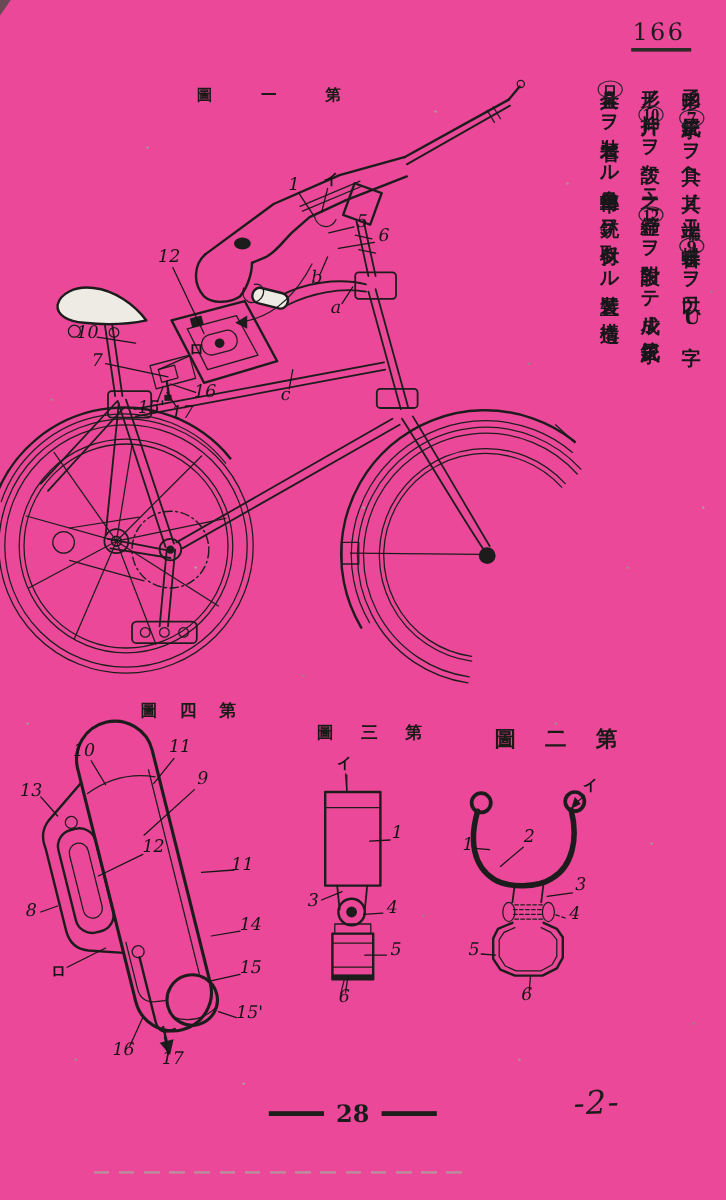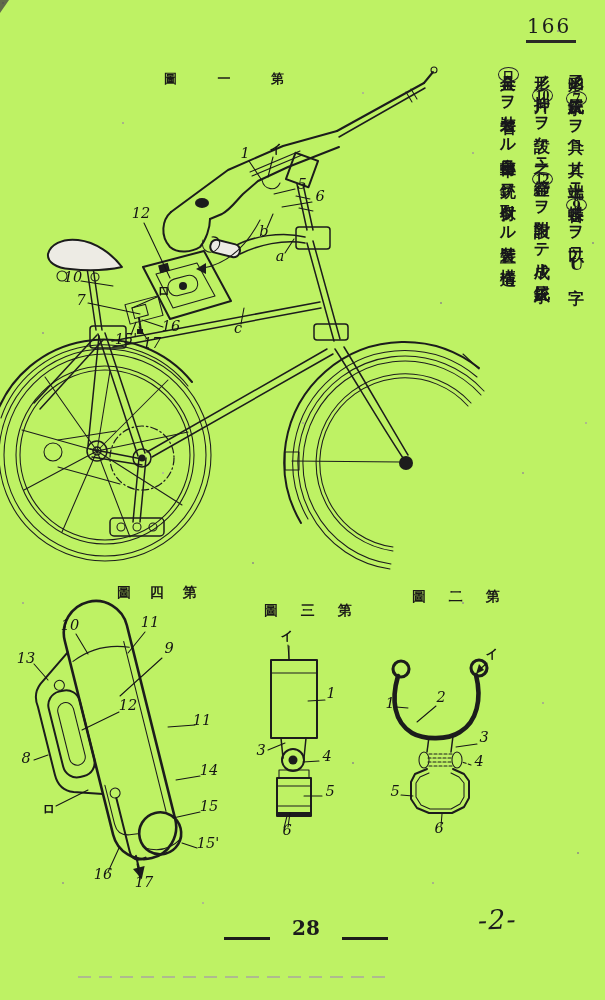--- a/index.html
+++ b/index.html
@@ -1,18 +1,18 @@
 <!DOCTYPE html>
 <html><head>
 <meta charset="utf-8">
 <style>
   html,body{margin:0;padding:0;}
   .page{
     position:relative;width:605px;height:1000px;overflow:hidden;
-    background:#bef264;color:#1c1c1c;
+    background:#ec4899;color:#1c1c1c;
     font-family:"DejaVu Serif","Liberation Serif",serif;
   }
   .corner-nick{position:absolute;left:0;top:0;width:0;height:0;
     border-top:13px solid #4a4a44;border-right:9px solid transparent;opacity:.8;}
   .page-number{position:absolute;left:527px;top:14px;font-size:20px;letter-spacing:2px;}
   .page-number-rule{position:absolute;left:526px;top:40px;width:50px;height:2.5px;background:#2a2a26;}
   
   .vcol{
     position:absolute;top:62px;height:420px;width:32px;
     writing-mode:vertical-rl;text-orientation:upright;
@@ -21,38 +21,38 @@
   }
   .vcol-0{left:552px;} .vcol-1{left:518px;} .vcol-2{left:484px;}
   .nbox{
     text-combine-upright:all;border:1.4px solid #26262a;border-radius:50%;
     padding:0 2px;margin:2px 0;font-size:12.5px;font-weight:bold;
   }
   .caption{position:absolute;font-weight:bold;white-space:nowrap;color:#1a1a17;}
   .cap1{left:164px;top:70px;font-size:13px;letter-spacing:18px;}
   .cap4{left:74px;top:584px;font-size:14px;letter-spacing:7px;padding-left:43px;}
   .cap3{left:264px;top:602px;font-size:14px;letter-spacing:9px;}
-  .cap2{left:412px;top:588px;font-size:14px;letter-spacing:9px;}
+  .cap2{left:412px;top:604px;font-size:18px;letter-spacing:9px;}
   svg#art{position:absolute;left:0;top:0;}
   #art path,#art circle,#art rect,#art line,#art ellipse,#art polyline{
     fill:none;stroke:#1c1c1c;stroke-width:1.5;stroke-linecap:round;stroke-linejoin:round;}
   #art .w1{stroke-width:1.05}
   #art .w2{stroke-width:2}
   #art .w25{stroke-width:2.6}
   #art .w3{stroke-width:3.1}
   #art .w45{stroke-width:4.6}
   #art .ink{fill:#1c1c1c;stroke:none}
   #art .paperfill{fill:#edebe4}
   #art .dashdot{stroke-dasharray:7 3 1.5 3;stroke-width:1.2}
   #art text.lbl{font-family:"DejaVu Serif","Liberation Serif",serif;font-style:italic;
     font-size:14.5px;fill:#141414;text-anchor:middle;stroke:none;}
   #art text.lbl.kana{font-style:normal;font-size:12.5px;font-weight:bold;}
   #art line.leader{stroke:#161616;stroke-width:1.05;}
   #art line.dash{stroke-dasharray:3 2.2;}
-  .footer-center{position:absolute;left:224px;top:916px;display:flex;align-items:flex-end;gap:22px;
+  .footer-center{position:absolute;left:224px;top:916px;display:flex;align-items:center;gap:10px;
     font-size:20px;font-weight:bold;}
   .footer-center .rule{display:inline-block;width:46px;height:3.5px;background:#1d1d1a;}
   .footer-right{position:absolute;left:478px;top:904px;font-size:27px;font-style:italic;
     letter-spacing:1px;transform:rotate(-2deg);}
   .bottom-scan-line{position:absolute;left:78px;top:976px;width:315px;height:2px;opacity:.75;
     background:repeating-linear-gradient(90deg,#aaa79e 0 13px,transparent 13px 21px);}
   .specks{position:absolute;left:2px;top:2px;width:2px;height:2px;border-radius:50%;background:#8d8b84;
     box-shadow:555px 28px 0 #98958c,590px 240px 0 #8d8b84,470px 150px 0 #a09d94,438px 300px 0 #8d8b84,
     520px 470px 0 #98958c,583px 420px 0 #a8a59c,360px 90px 0 #a8a59c,120px 120px 0 #a09d94,
     40px 330px 0 #98958c,250px 560px 0 #8d8b84,460px 600px 0 #98958c,540px 700px 0 #a09d94,

